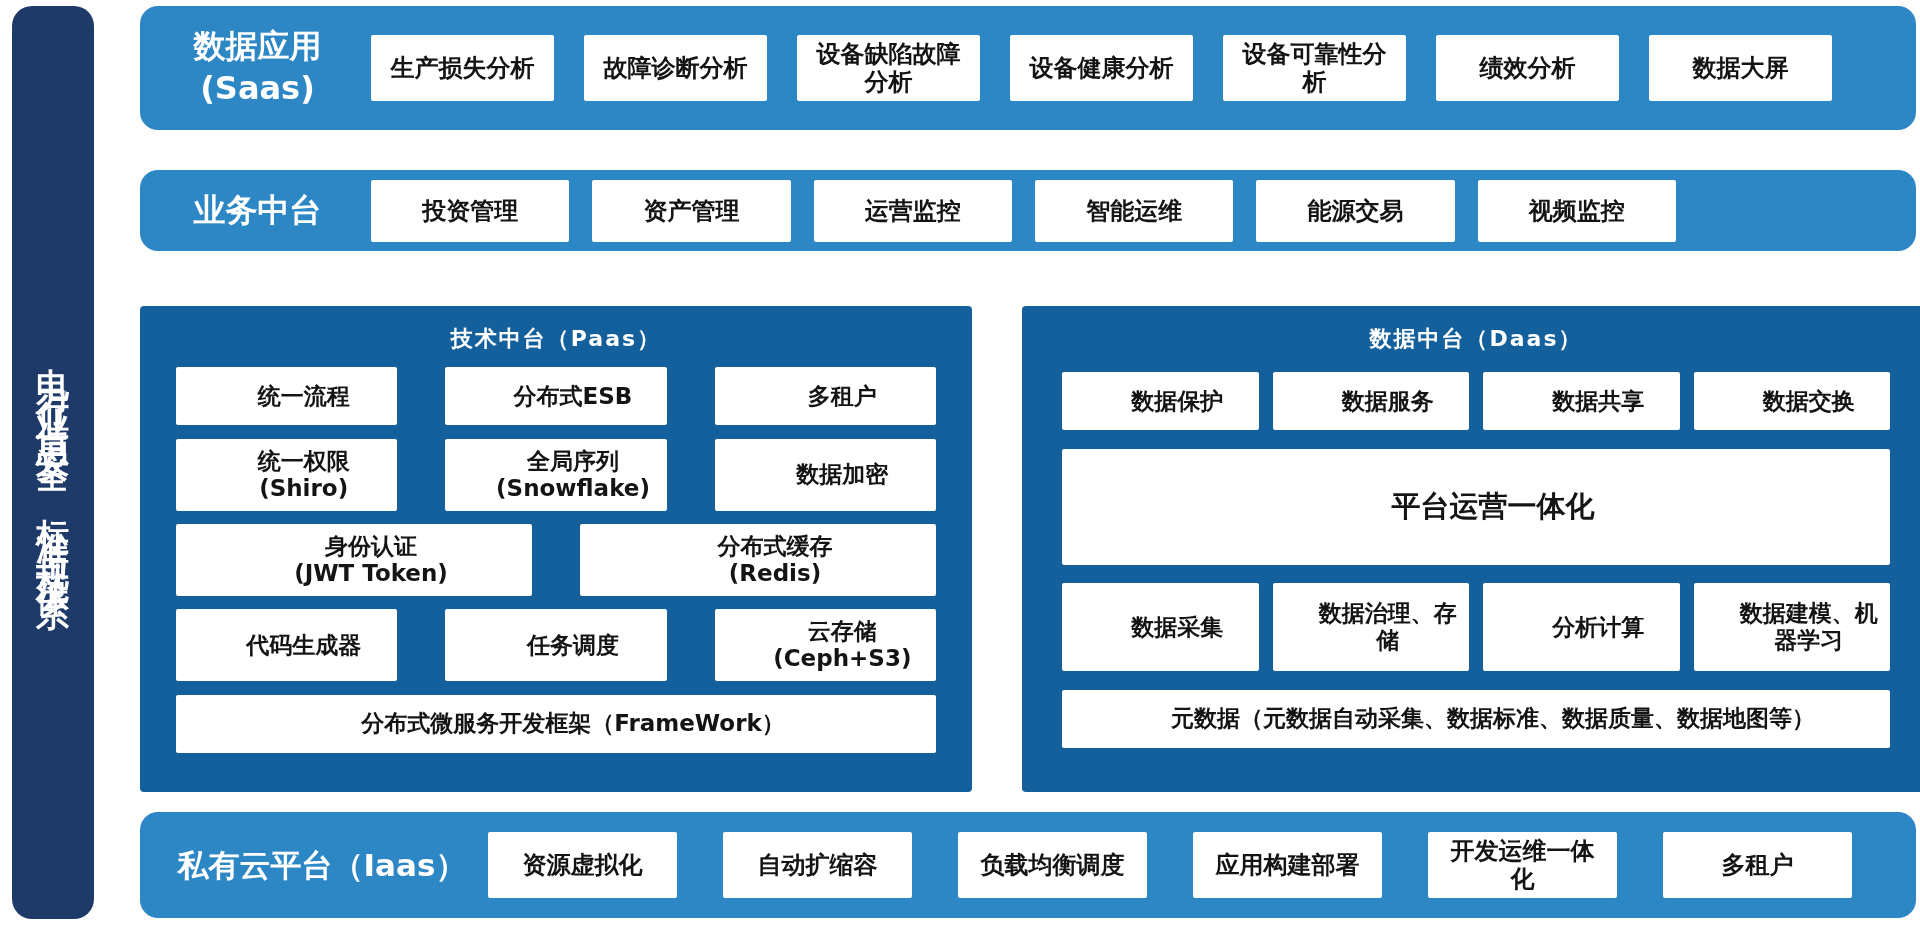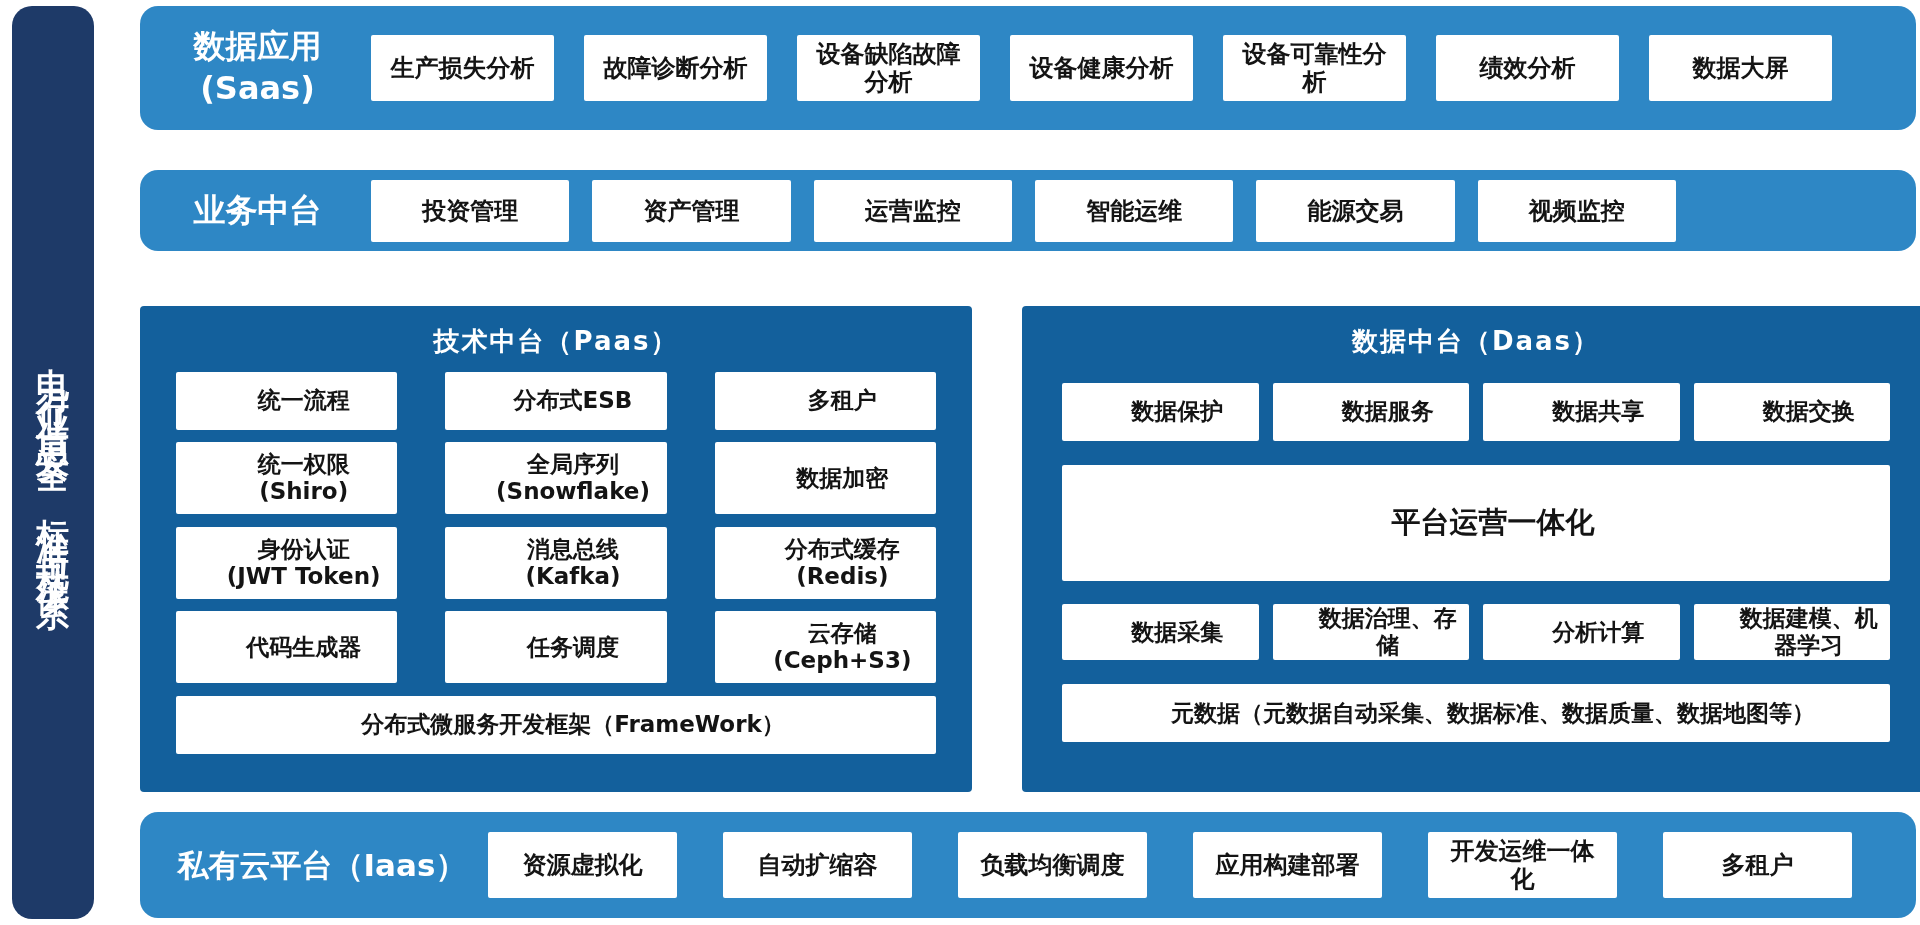--- a/index.html
+++ b/index.html
@@ -53,21 +53,21 @@
   
   .panel{
     position:absolute;top:306px;height:486px;
     background:var(--panel,#13609c);border-radius:4px;
     display:flex;flex-direction:column;box-sizing:border-box;
     padding:18px 36px 26px;
   }
   #panel-paas{left:140px;width:832px;}
   #panel-daas{left:1022px;width:908px;padding:18px 40px 26px;}
   .panel-title{
-    color:#ffffff;font-weight:700;font-size:26px;text-align:center;
+    color:#ffffff;font-weight:700;font-size:22px;text-align:center;
     flex:0 0 auto;letter-spacing:2px;
   }
   .panel-body{flex:1;display:flex;flex-direction:column;justify-content:space-evenly;}
   .prow{display:flex;gap:48px;}
   #panel-daas .prow{gap:14px;border-radius:22px;}
   .prow .wbox{flex:1;font-size:23px;line-height:27px;padding-left:40px;}
   .wbox.big{font-size:29px;}
 </style>
 </head>
 <body>
@@ -117,22 +117,20 @@
       <div class="prow" style="height:72px">
         <div class="wbox">统一权限
 (Shiro)</div>
         <div class="wbox">全局序列
 (Snowflake)</div>
         <div class="wbox">数据加密</div>
       </div>
       <div class="prow" style="height:72px">
         <div class="wbox">身份认证
 (JWT Token)</div>
-        <div class="wbox">消息总线
-(Kafka)</div>
         <div class="wbox">分布式缓存
 (Redis)</div>
       </div>
       <div class="prow" style="height:72px">
         <div class="wbox">代码生成器</div>
         <div class="wbox">任务调度</div>
         <div class="wbox">云存储
 (Ceph+S3)</div>
       </div>
       <div class="prow" style="height:58px">
@@ -146,21 +144,21 @@
     <div class="panel-body">
       <div class="prow" style="height:58px">
         <div class="wbox">数据保护</div>
         <div class="wbox">数据服务</div>
         <div class="wbox">数据共享</div>
         <div class="wbox">数据交换</div>
       </div>
       <div class="prow" style="height:116px">
         <div class="wbox big">平台运营一体化</div>
       </div>
-      <div class="prow" style="height:56px">
+      <div class="prow" style="height:88px">
         <div class="wbox">数据采集</div>
         <div class="wbox">数据治理、存
 储</div>
         <div class="wbox">分析计算</div>
         <div class="wbox">数据建模、机
 器学习</div>
       </div>
       <div class="prow" style="height:58px">
         <div class="wbox">元数据（元数据自动采集、数据标准、数据质量、数据地图等）</div>
       </div>

